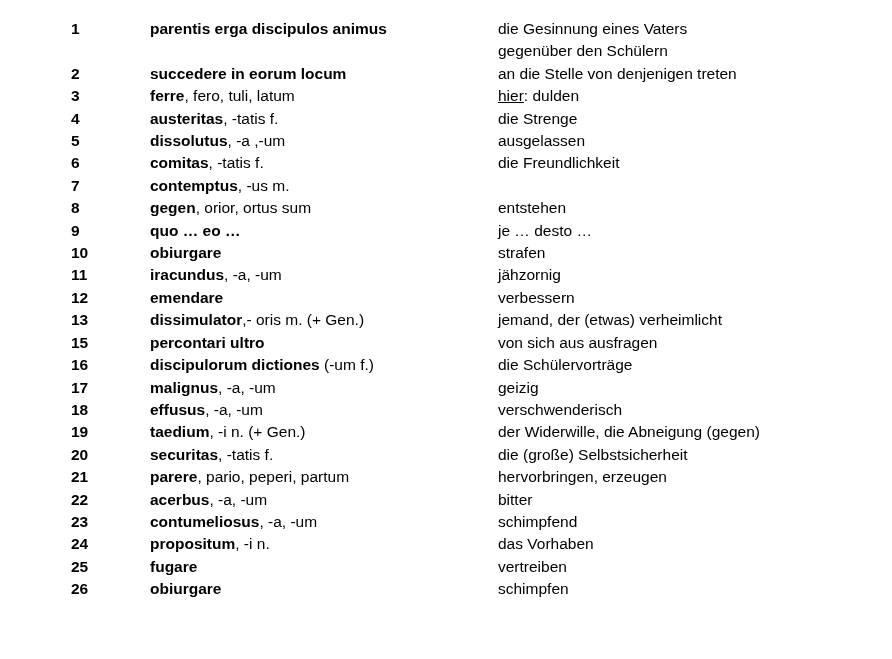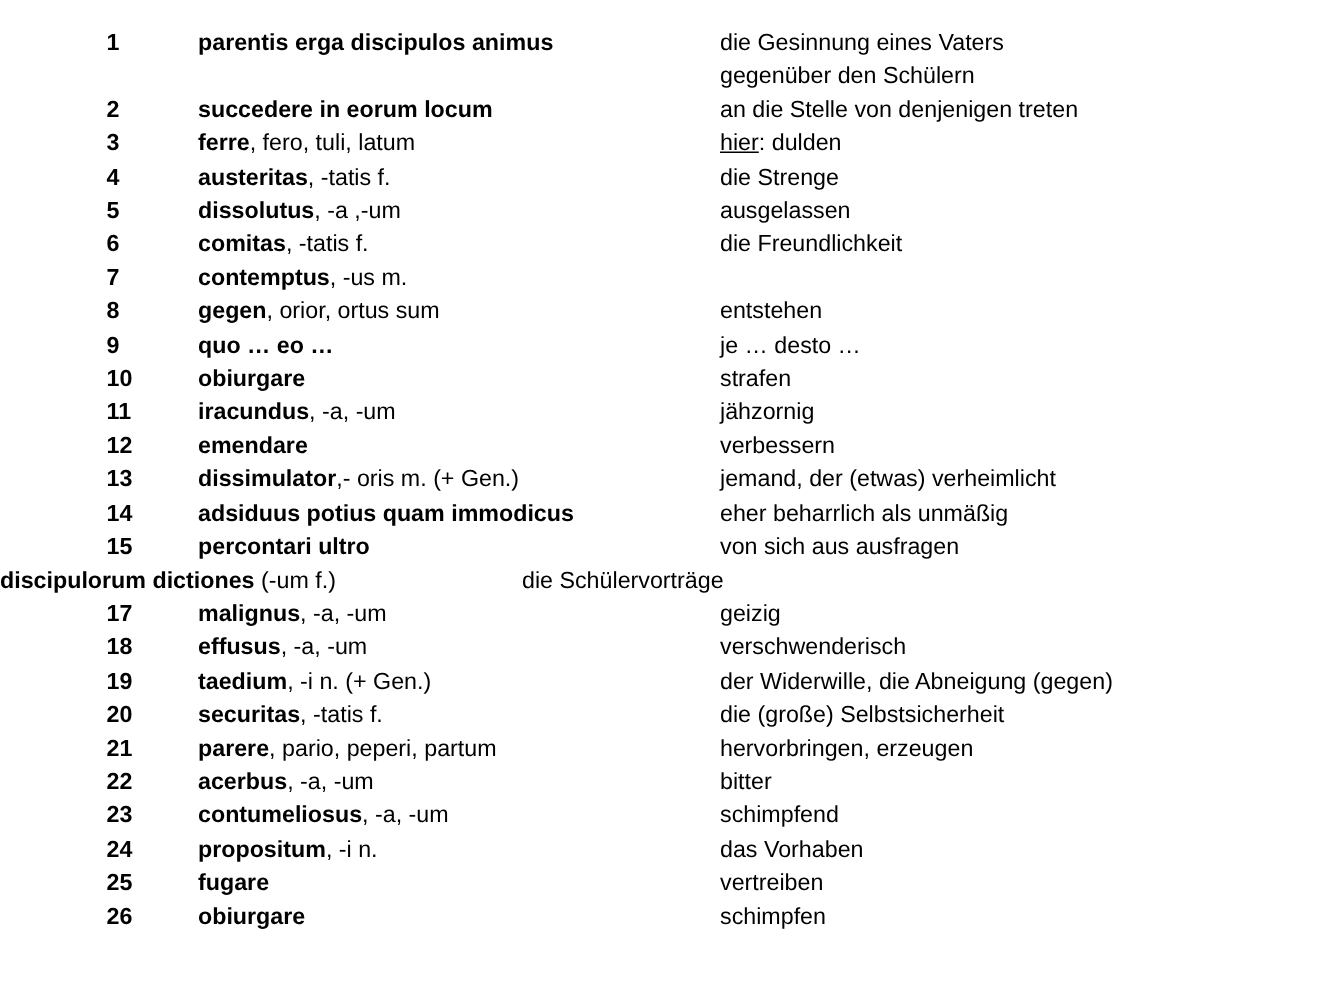--- a/index.html
+++ b/index.html
@@ -47,20 +47,21 @@
     font-weight: bold;
     white-space: nowrap;
   }
 
   .col-latin {
     flex: 0 0 auto;
     width: 348px;
     box-sizing: border-box;
     padding-right: 4px;
     white-space: nowrap;
+    margin-left: 18px;
   }
 
   .col-german {
     flex: 1 1 auto;
     white-space: pre-line;
     padding-right: 20px;
   }
 
   .lat-head {
     font-weight: bold;
@@ -141,30 +142,26 @@
         <span class="col-num">12</span>
         <span class="col-latin"><span class="lat-head">emendare</span></span>
         <span class="col-german">verbessern</span>
       </li>
       <li class="vocab-row">
         <span class="col-num">13</span>
         <span class="col-latin"><span class="lat-head">dissimulator</span><span class="lat-tail">,- oris m. (+ Gen.)</span></span>
         <span class="col-german">jemand, der (etwas) verheimlicht</span>
       </li>
       <li class="vocab-row">
-        <span class="col-num">14</span>
-        <span class="col-latin"><span class="lat-head">adsiduus potius quam immodicus</span></span>
-        <span class="col-german">eher beharrlich als unmäßig</span>
-      </li>
-      <li class="vocab-row">
         <span class="col-num">15</span>
         <span class="col-latin"><span class="lat-head">percontari ultro</span></span>
         <span class="col-german">von sich aus ausfragen</span>
       </li>
       <li class="vocab-row">
+        <span class="col-num">16</span>
         <span class="col-latin"><span class="lat-head">discipulorum dictiones</span><span class="lat-tail"> (-um f.)</span></span>
         <span class="col-german">die Schülervorträge</span>
       </li>
       <li class="vocab-row">
         <span class="col-num">17</span>
         <span class="col-latin"><span class="lat-head">malignus</span><span class="lat-tail">, -a, -um</span></span>
         <span class="col-german">geizig</span>
       </li>
       <li class="vocab-row">
         <span class="col-num">18</span>

